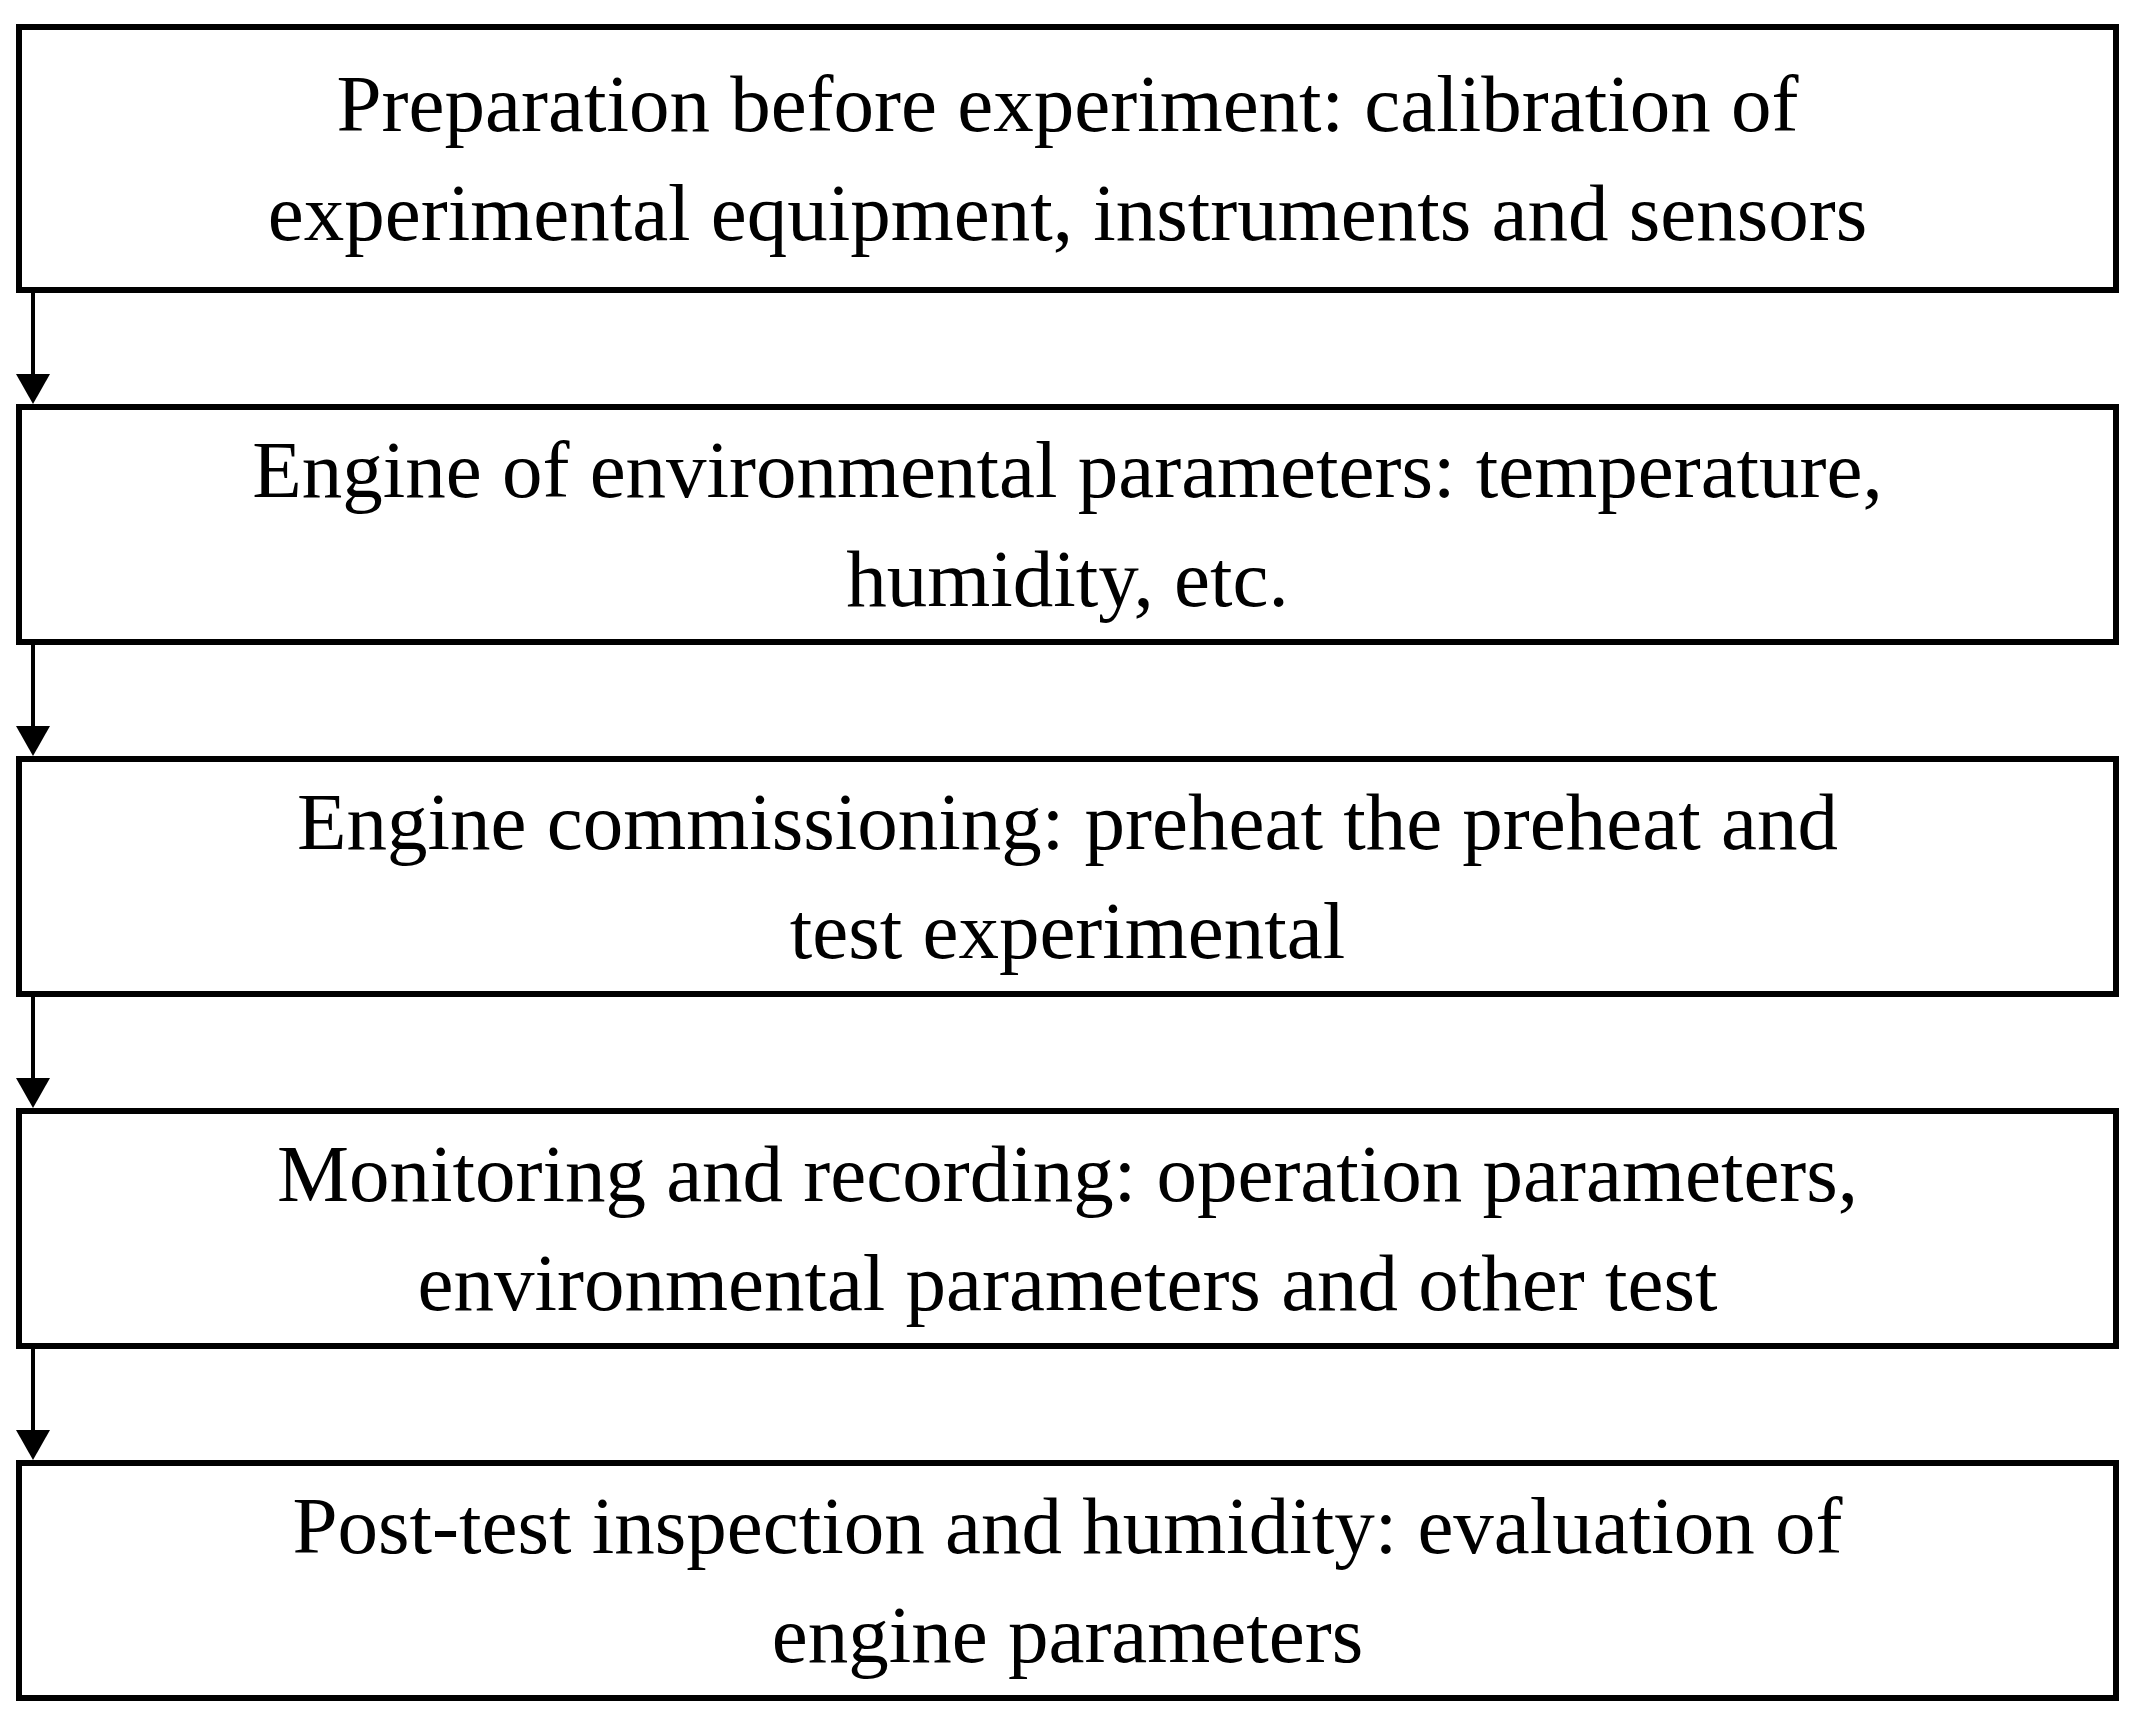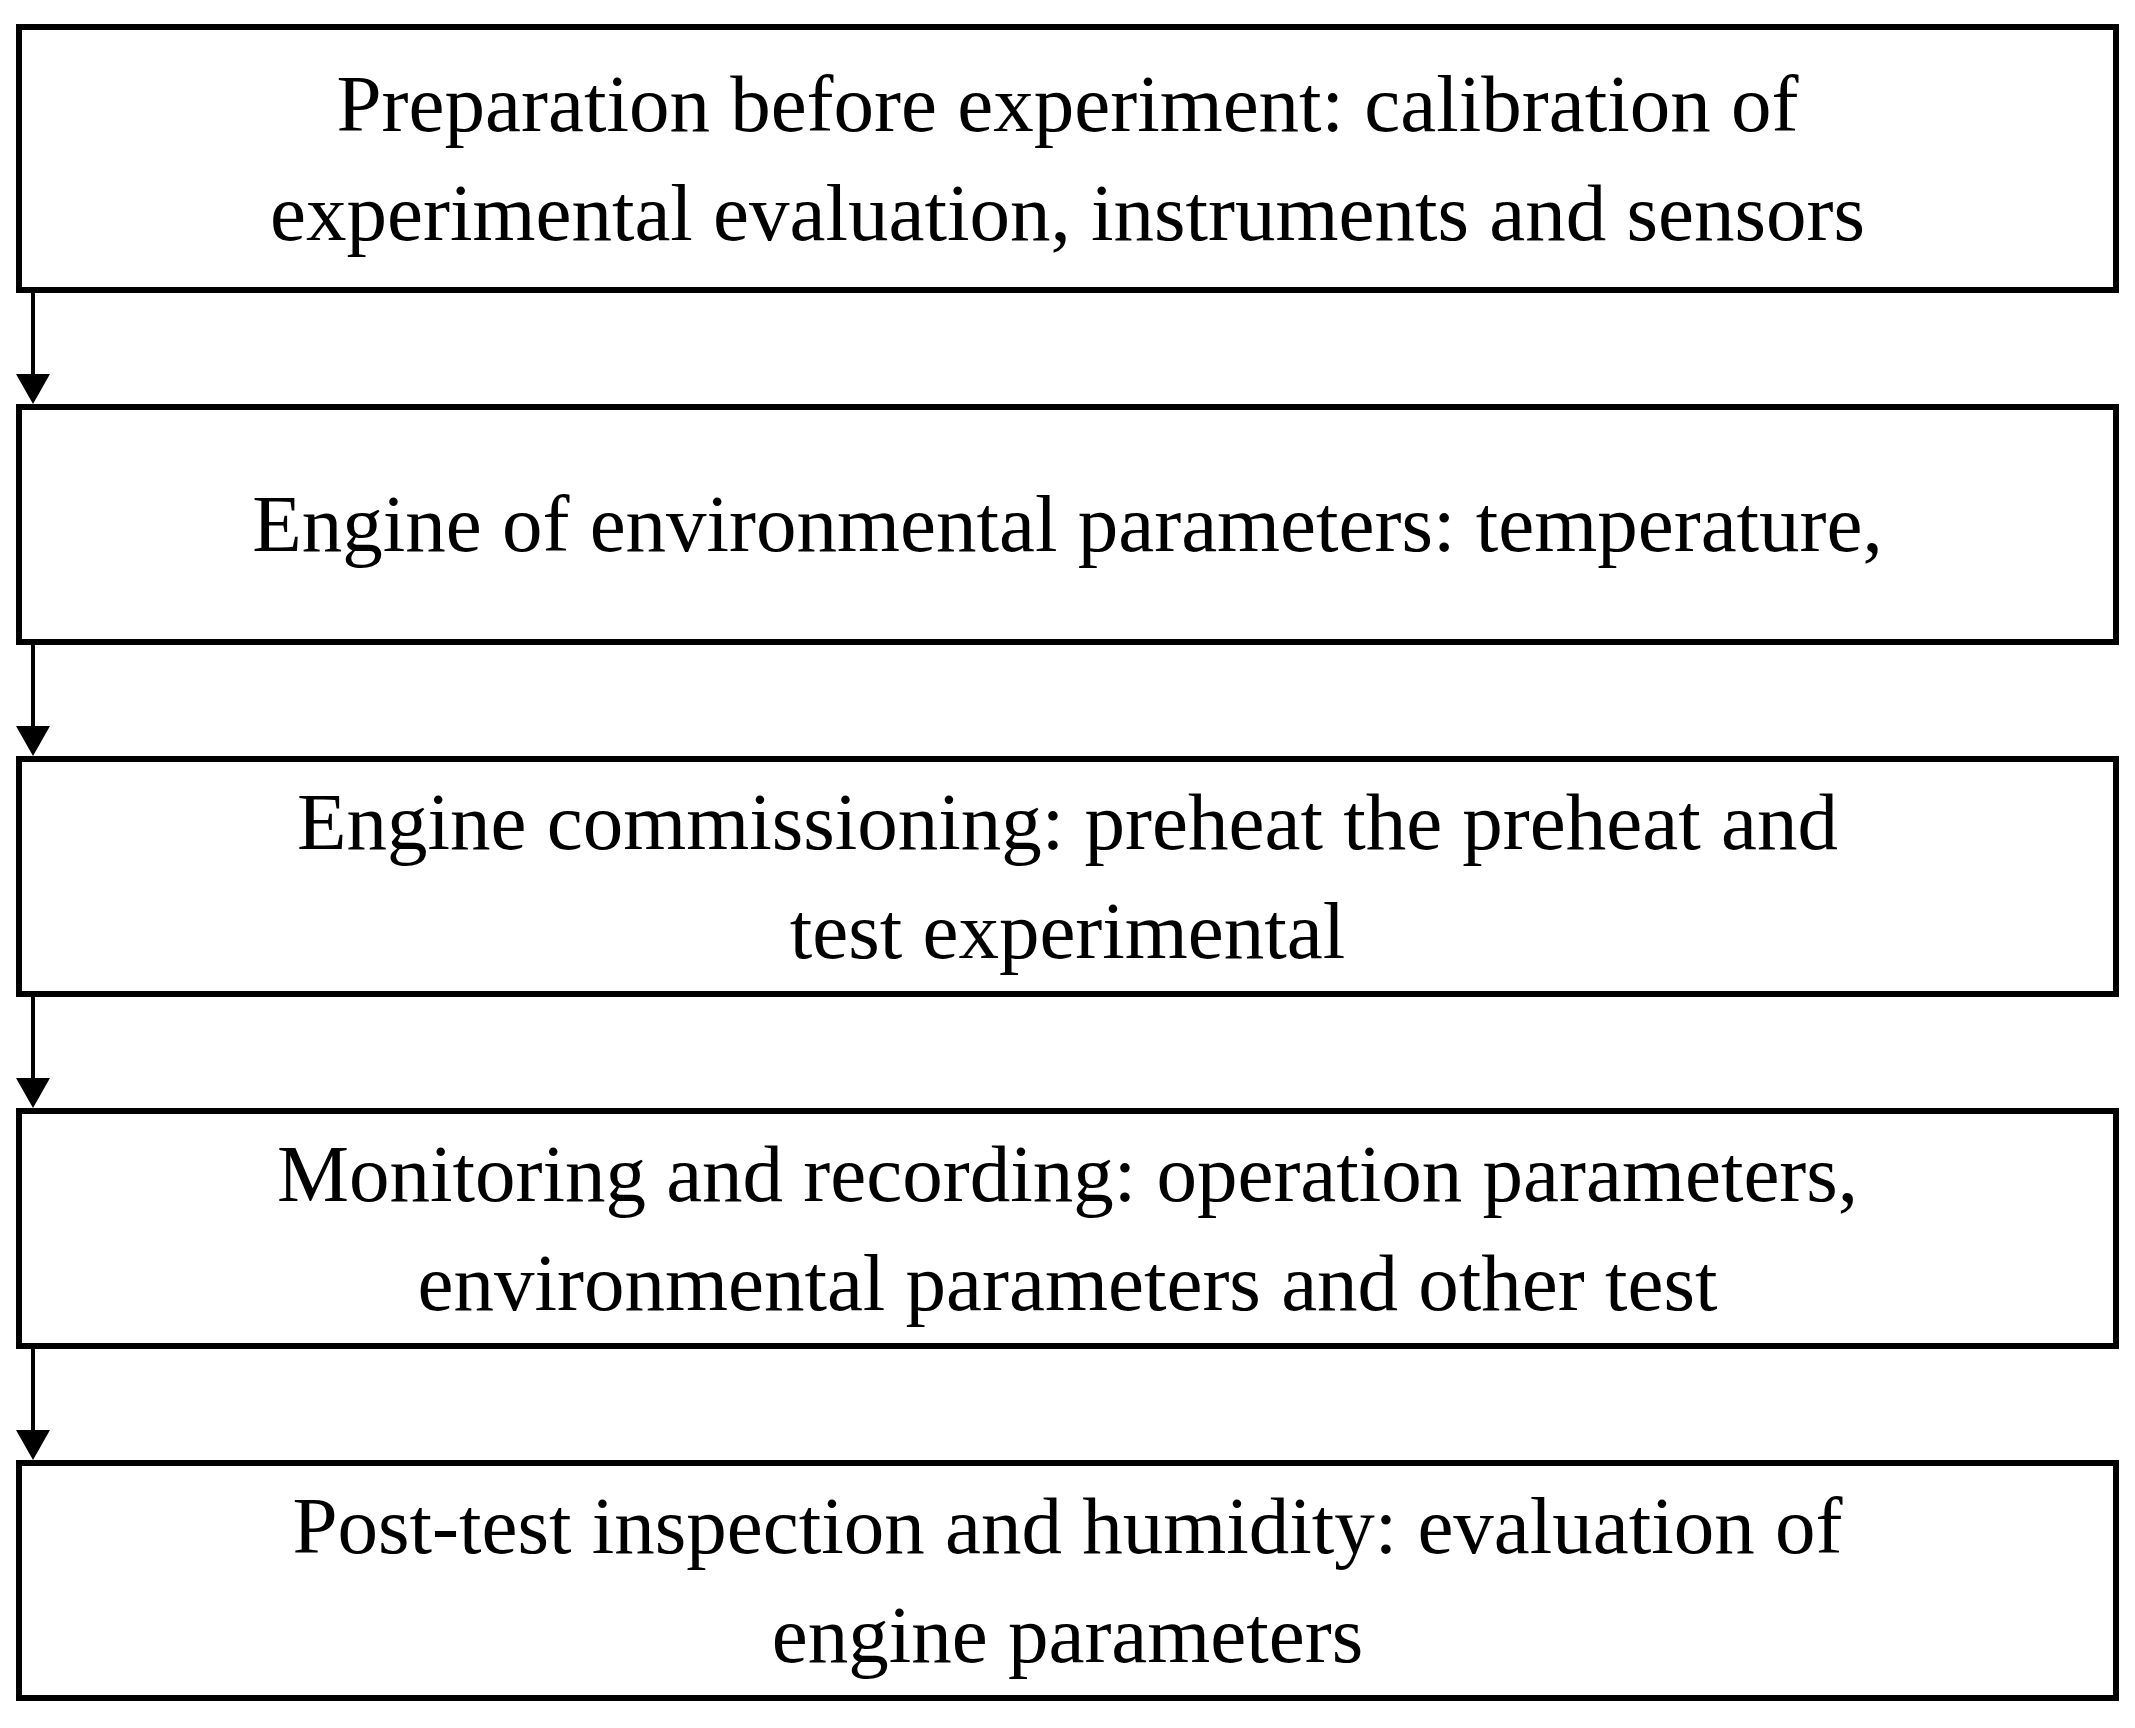--- a/index.html
+++ b/index.html
@@ -59,30 +59,31 @@
   }
 </style>
 </head>
 <body>
 
 <div class="canvas">
   <div class="flowchart">
 
     <div class="step-box first">
       <div>Preparation before experiment: calibration of</div>
-      <div>experimental evaluation, instruments and sensors</div>
+      <div>experimental equipment, instruments and sensors</div>
     </div>
 
     <div class="arrow">
       <div class="stem"></div>
       <div class="head"></div>
     </div>
 
     <div class="step-box rest">
       <div>Engine of environmental parameters: temperature,</div>
+      <div>humidity, etc.</div>
     </div>
 
     <div class="arrow">
       <div class="stem"></div>
       <div class="head"></div>
     </div>
 
     <div class="step-box rest">
       <div>Engine commissioning: preheat the preheat and</div>
       <div>test experimental</div>

